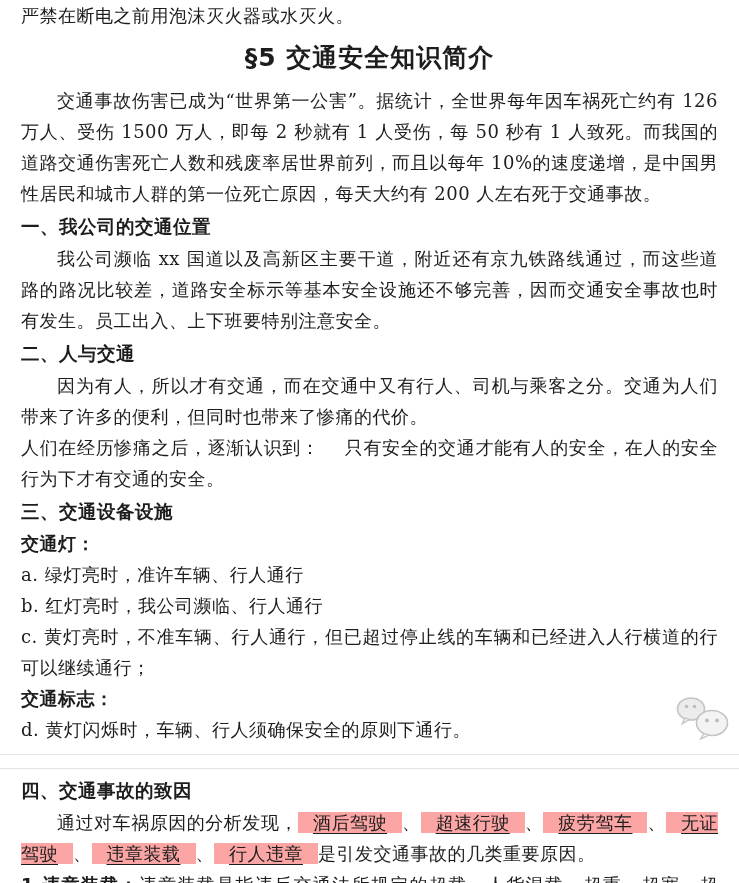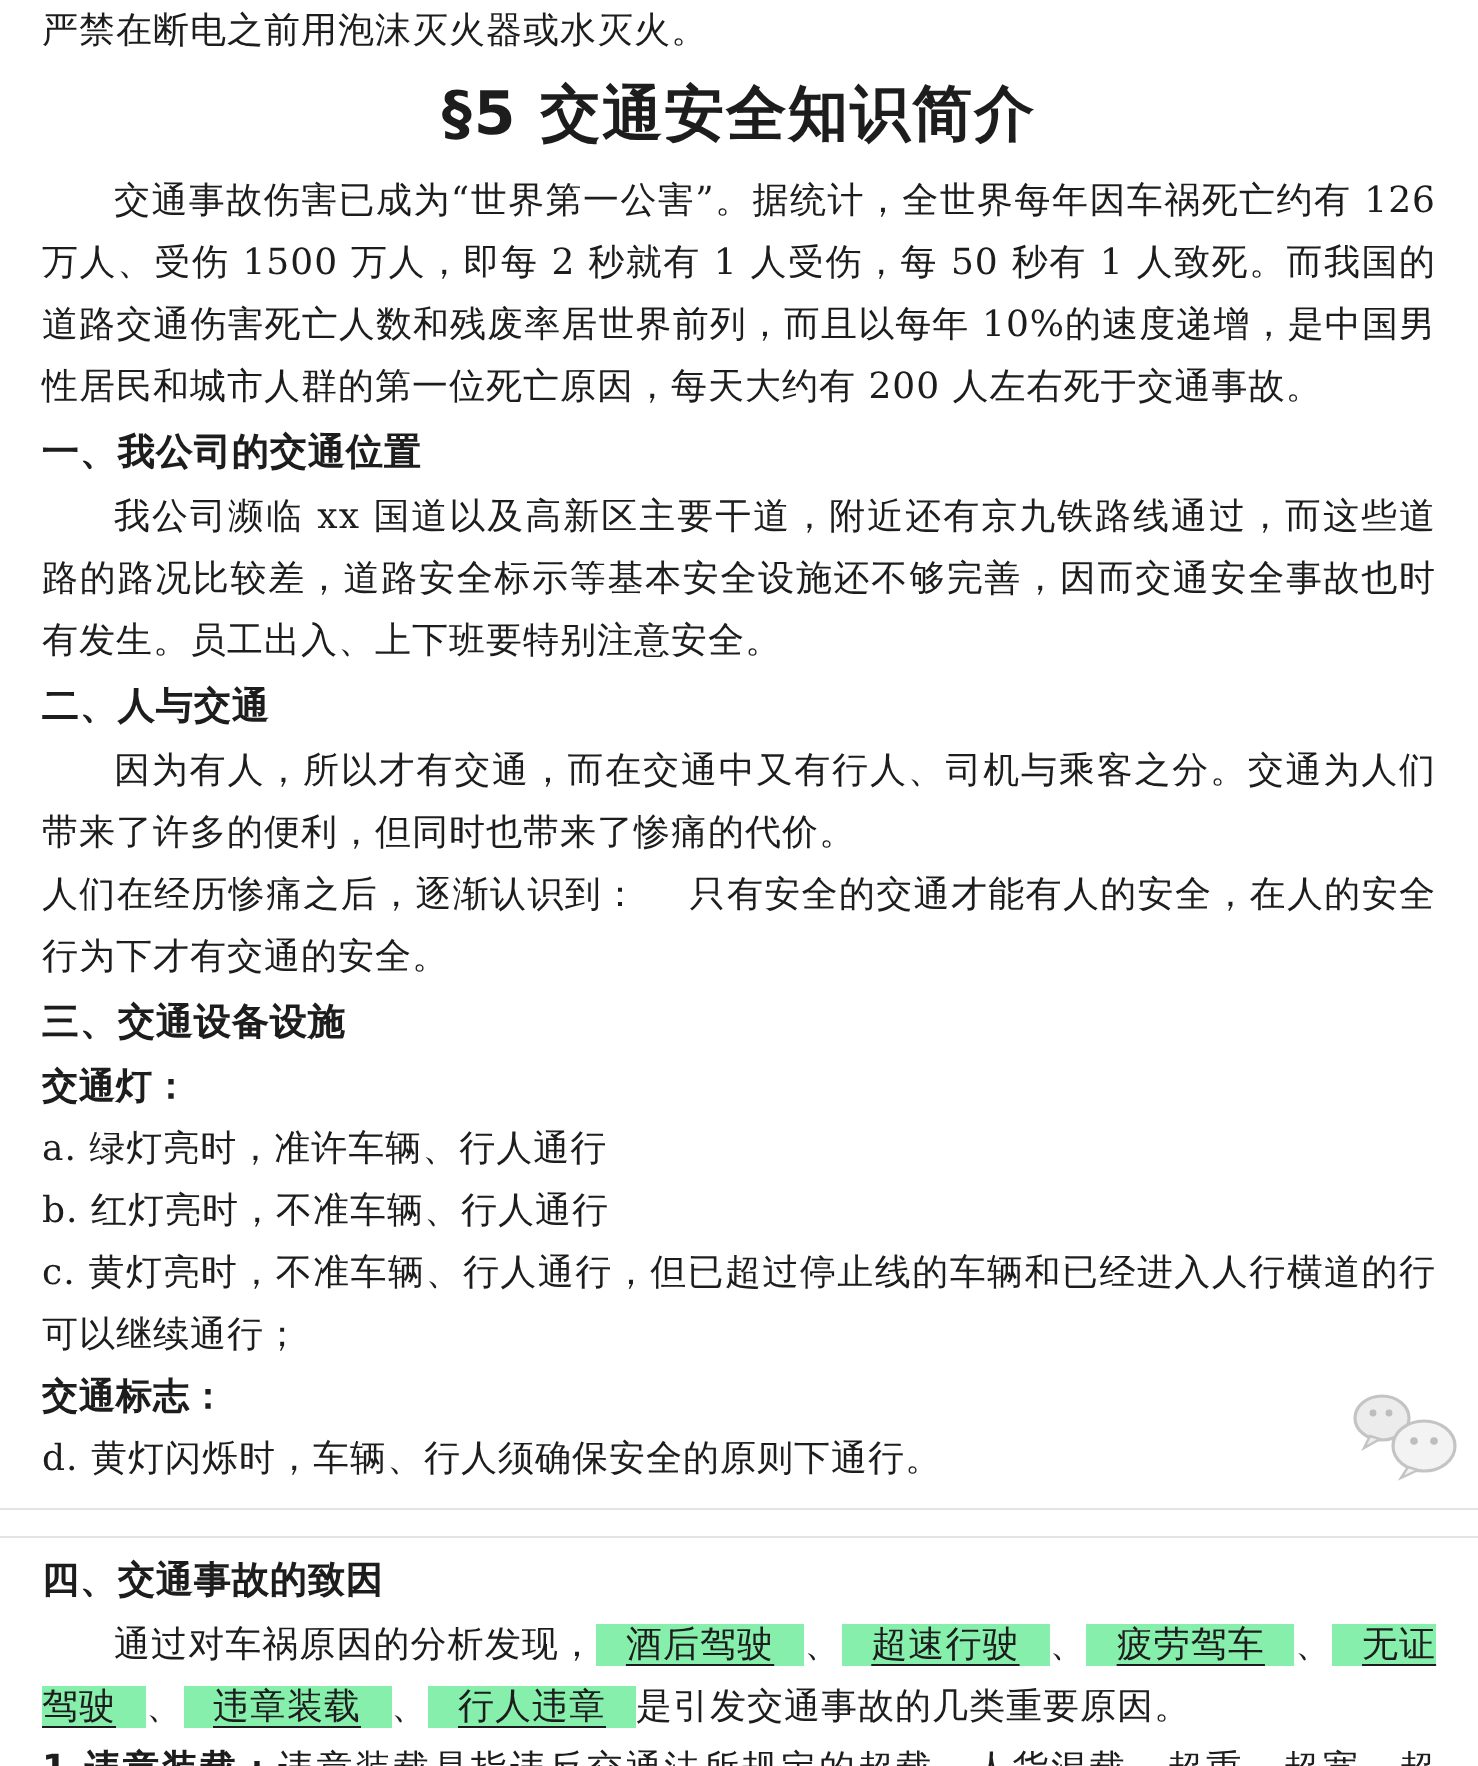--- a/index.html
+++ b/index.html
@@ -18,42 +18,42 @@
     margin: 0;
     font-size: 18px;
     line-height: 31px;
     text-align: justify;
     letter-spacing: 0.5px;
   }
   .indent { text-indent: 2em; }
   .doc-title {
     font-family: "DejaVu Sans", "Liberation Sans", sans-serif;
     font-weight: 700;
-    font-size: 30px;
+    font-size: 25px;
     line-height: 38px;
     text-align: center;
     margin: 8px 0 8px;
     letter-spacing: 1px;
   }
   .hd {
     font-family: Liberation Serif, serif;
     font-weight: 700;
   }
   h2.hd {
     font-size: 18.5px;
     line-height: 31px;
     margin: 3px 0 0;
     letter-spacing: 0.5px;
   }
   .bold-label {
     font-family: "DejaVu Sans", "Liberation Sans", sans-serif;
     font-weight: 700;
   }
   .hl {
-    background: #86efac;
+    background: #fca5a5;
     text-decoration: underline;
     text-underline-offset: 4px;
     text-decoration-thickness: 1px;
     padding: 0 15px;
   }
   .page-break { margin: 9px 0 7px; }
   .pb-line { height: 1px; background: #e4e4e4; }
   .pb-gap { height: 13px; background: #ffffff; }
   .watermark {
     position: absolute;
@@ -88,21 +88,21 @@
     <h2 class="hd">一、我公司的交通位置</h2>
     <p class="para indent">我公司濒临 xx 国道以及高新区主要干道，附近还有京九铁路线通过，而这些道路的路况比较差，道路安全标示等基本安全设施还不够完善，因而交通安全事故也时有发生。员工出入、上下班要特别注意安全。</p>
 
     <h2 class="hd">二、人与交通</h2>
     <p class="para indent">因为有人，所以才有交通，而在交通中又有行人、司机与乘客之分。交通为人们带来了许多的便利，但同时也带来了惨痛的代价。</p>
     <p class="para">人们在经历惨痛之后，逐渐认识到：　 只有安全的交通才能有人的安全，在人的安全行为下才有交通的安全。</p>
 
     <h2 class="hd">三、交通设备设施</h2>
     <p class="para bold-label">交通灯：</p>
     <p class="para">a. 绿灯亮时，准许车辆、行人通行</p>
-    <p class="para">b. 红灯亮时，不准车辆、行人通行</p>
+    <p class="para">b. 红灯亮时，我公司濒临、行人通行</p>
     <p class="para">c. 黄灯亮时，不准车辆、行人通行，但已超过停止线的车辆和已经进入人行横道的行可以继续通行；</p>
     <p class="para bold-label">交通标志：</p>
     <p class="para">d. 黄灯闪烁时，车辆、行人须确保安全的原则下通行。</p>
   </div>
 
   <div class="watermark">
     <svg width="56" height="48" viewBox="0 0 56 48" aria-hidden="true">
       <ellipse cx="16" cy="15" rx="13.5" ry="11" fill="#ececec" stroke="#c4c4c4" stroke-width="1.6"></ellipse>
       <path d="M10 24 L7 30 L15 25.5 Z" fill="#ececec" stroke="#c4c4c4" stroke-width="1.2"></path>
       <circle cx="11.5" cy="12.5" r="1.7" fill="#bdbdbd"></circle>

